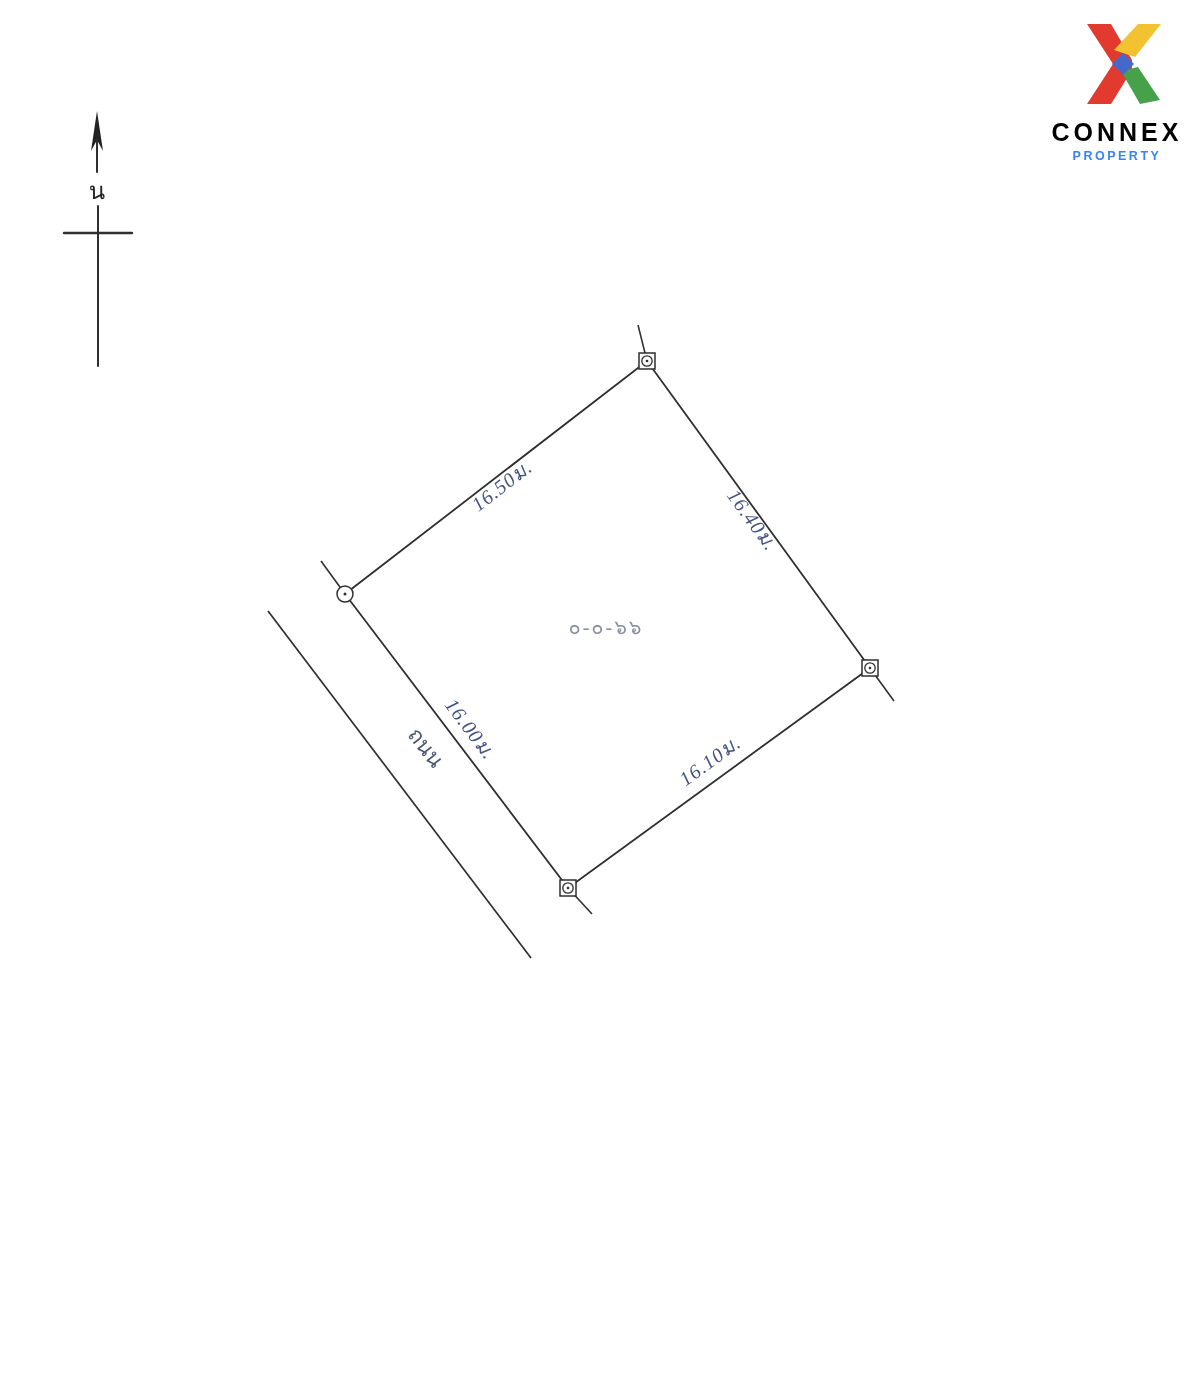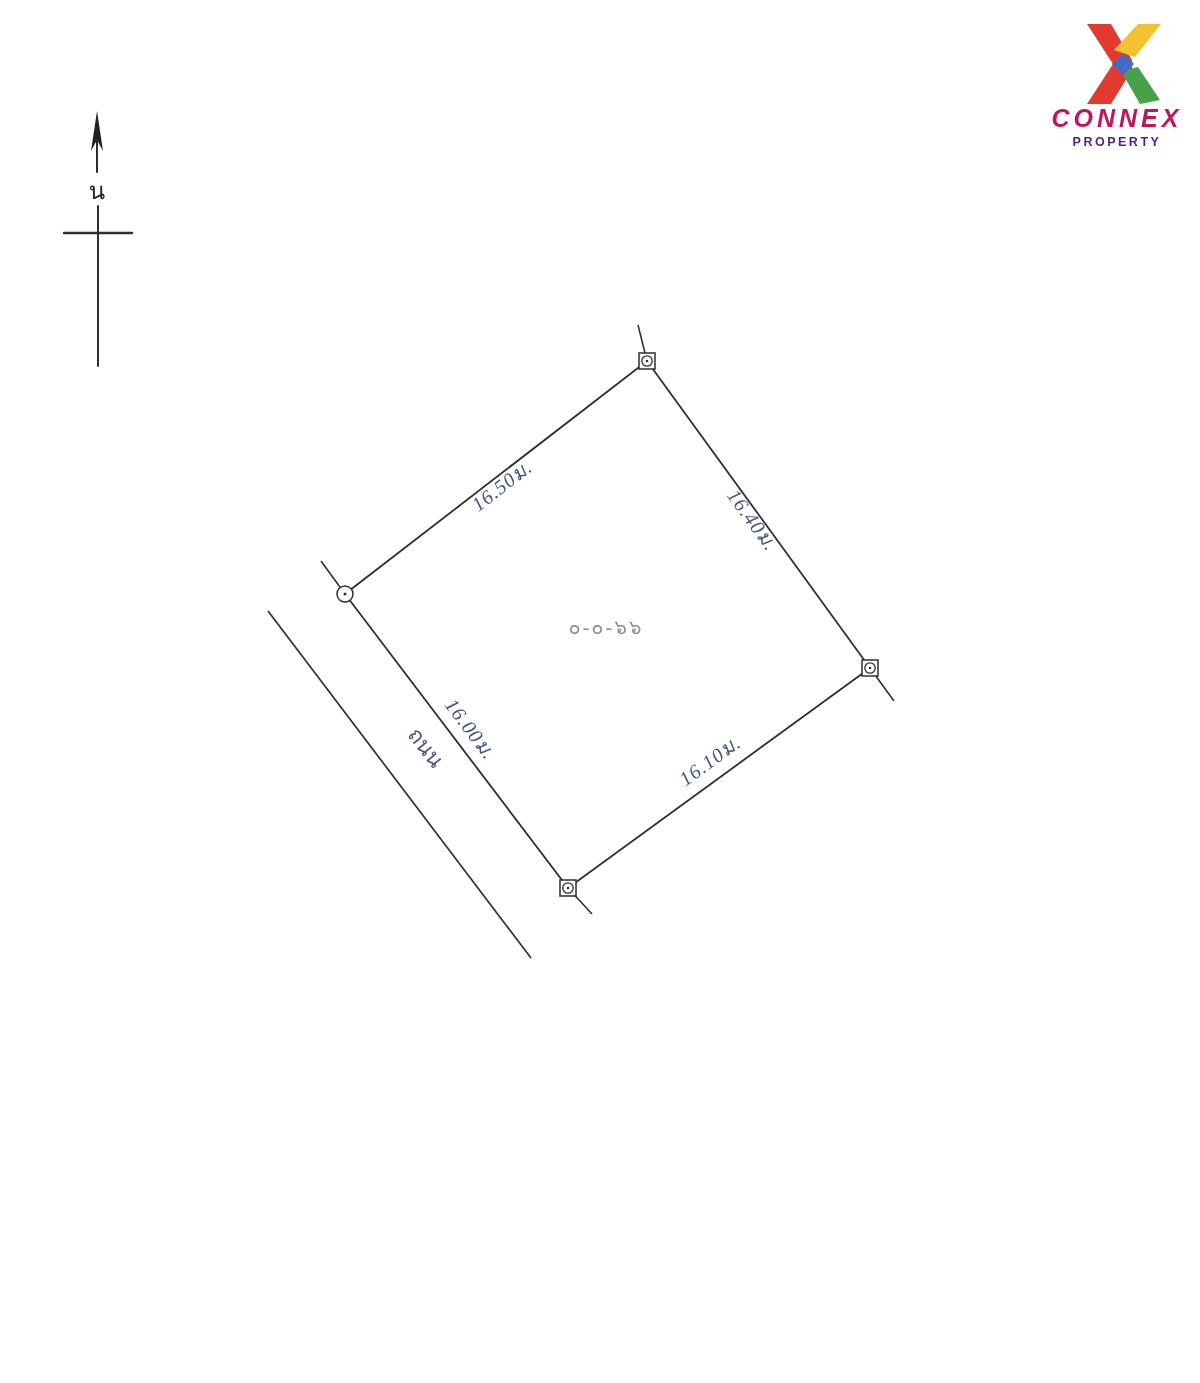--- a/index.html
+++ b/index.html
@@ -40,30 +40,29 @@
 
   
   .logo {
     position: absolute;
     left: 1042px; top: 24px;
     width: 150px;
     text-align: center;
   }
   .logo .mark { display: block; margin: 0 auto; }
   .logo .brand {
-    color: #be185d;
+    color: #000000;
     font-weight: bold;
     font-size: 25px;
     letter-spacing: 4px;
     line-height: 1;
-    margin-top: 2px;
-    font-style: italic;
+    margin-top: 16px;
   }
   .logo .tagline {
-    color: #4c1d95;
+    color: #3b82f6;
     font-weight: bold;
     font-size: 12.5px;
     letter-spacing: 2.5px;
     line-height: 1;
     margin-top: 5px;
   }
 </style>
 </head>
 <body>
 

